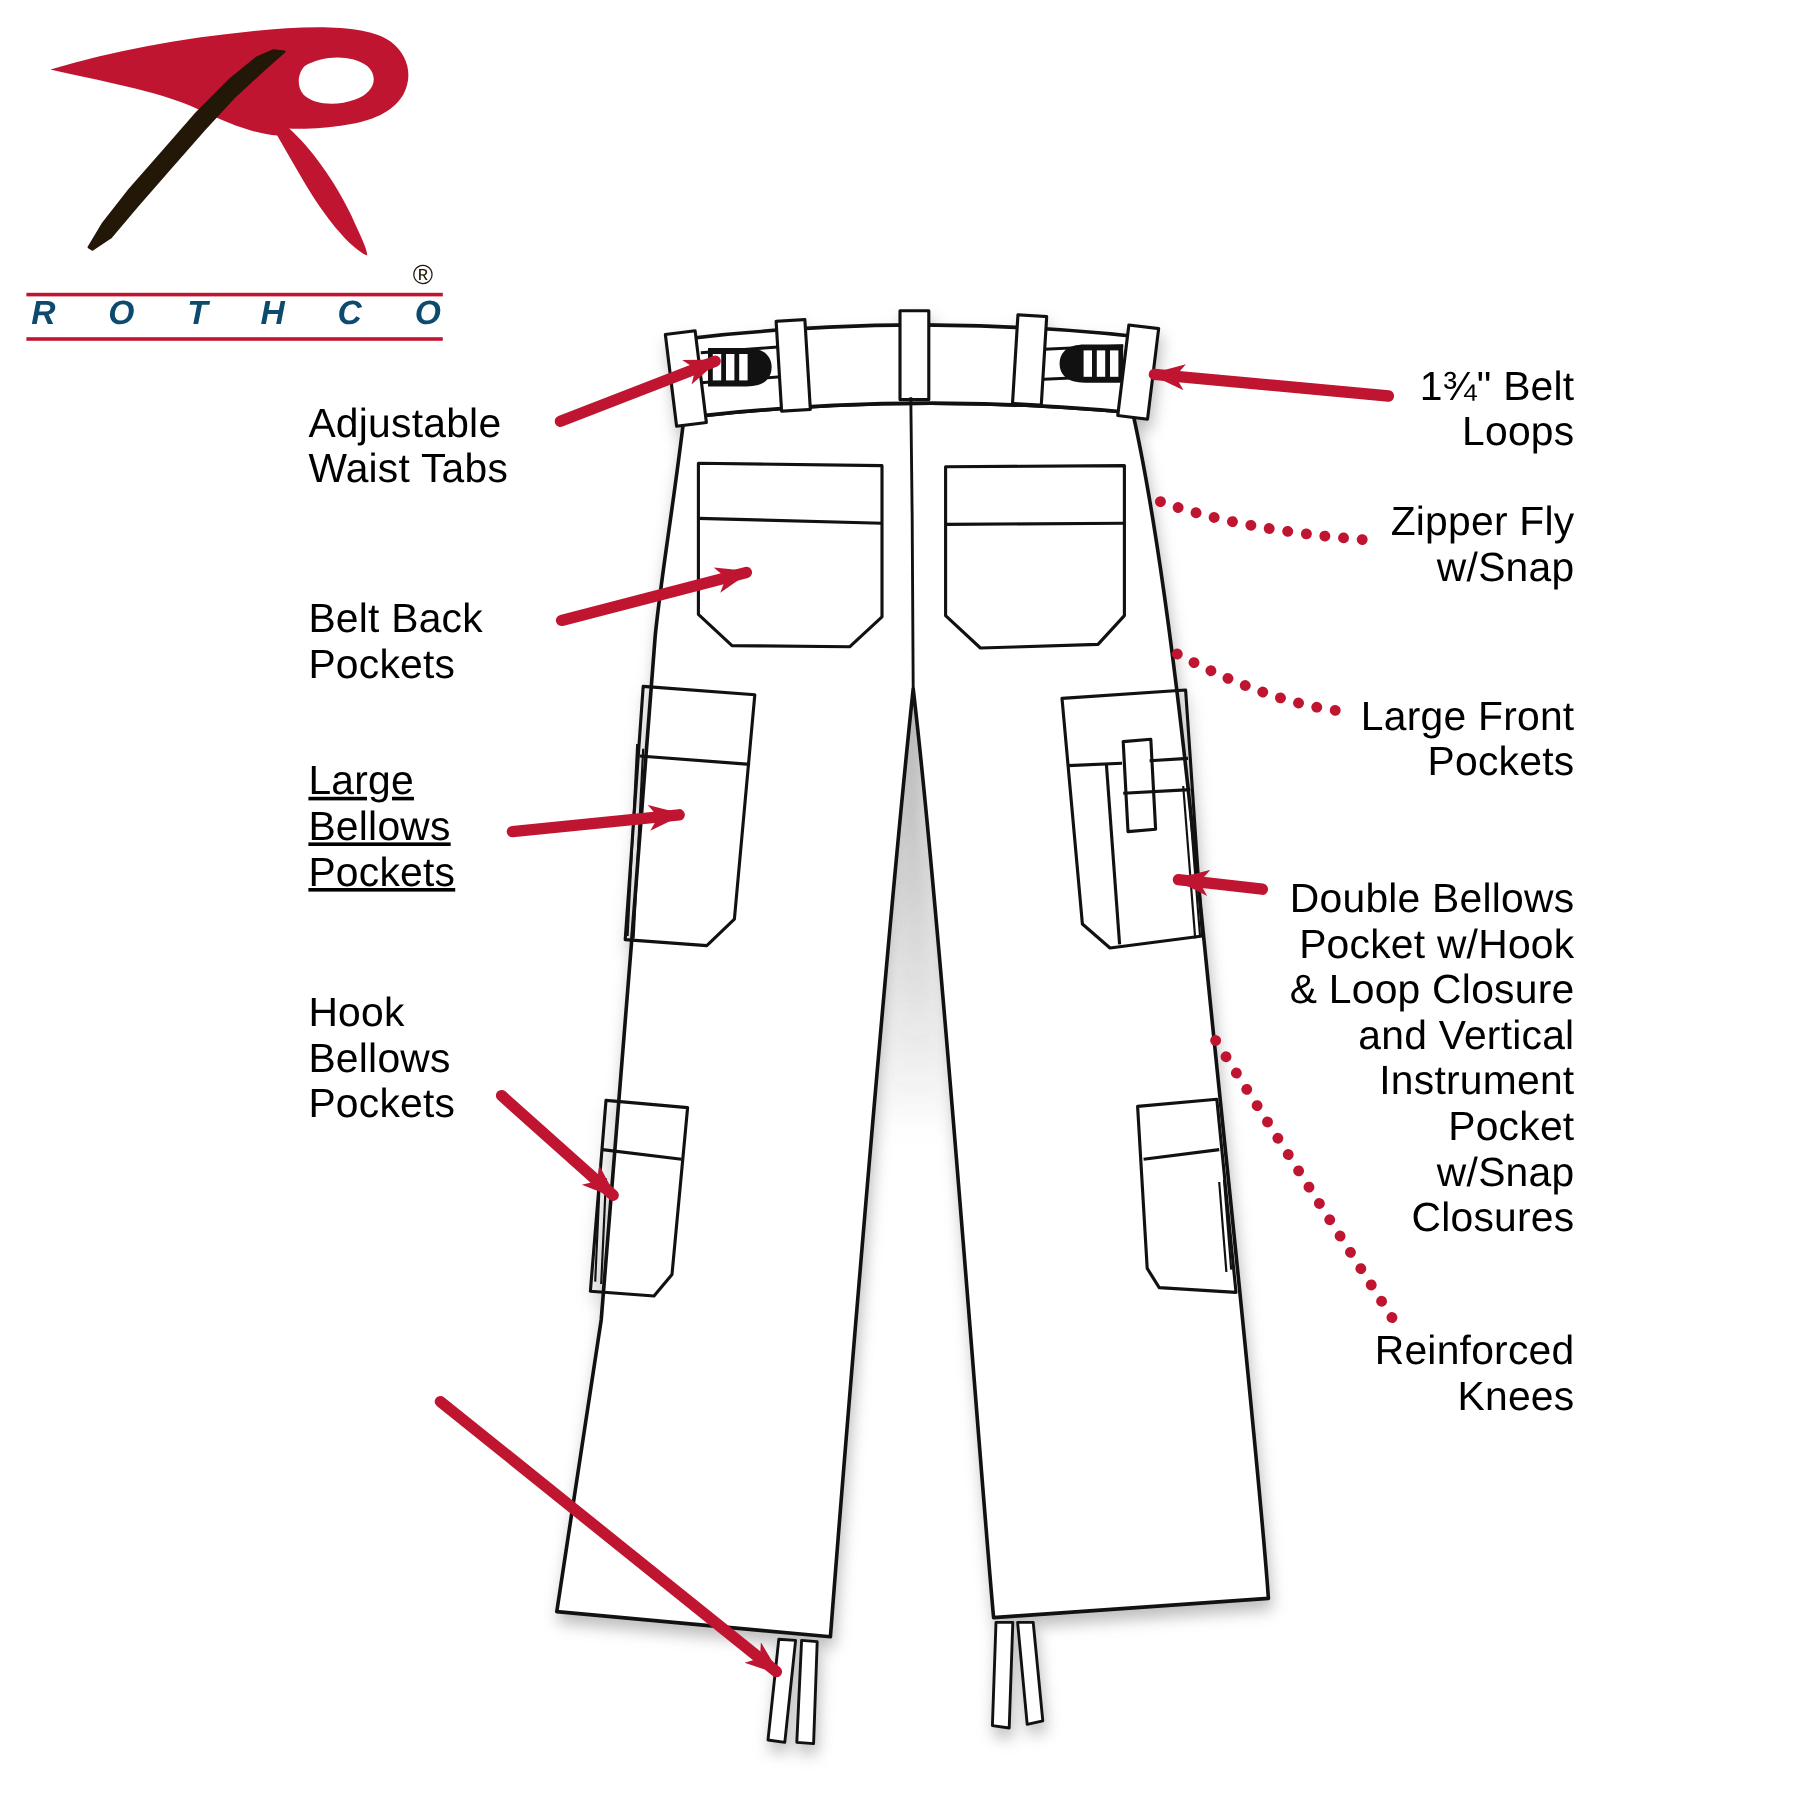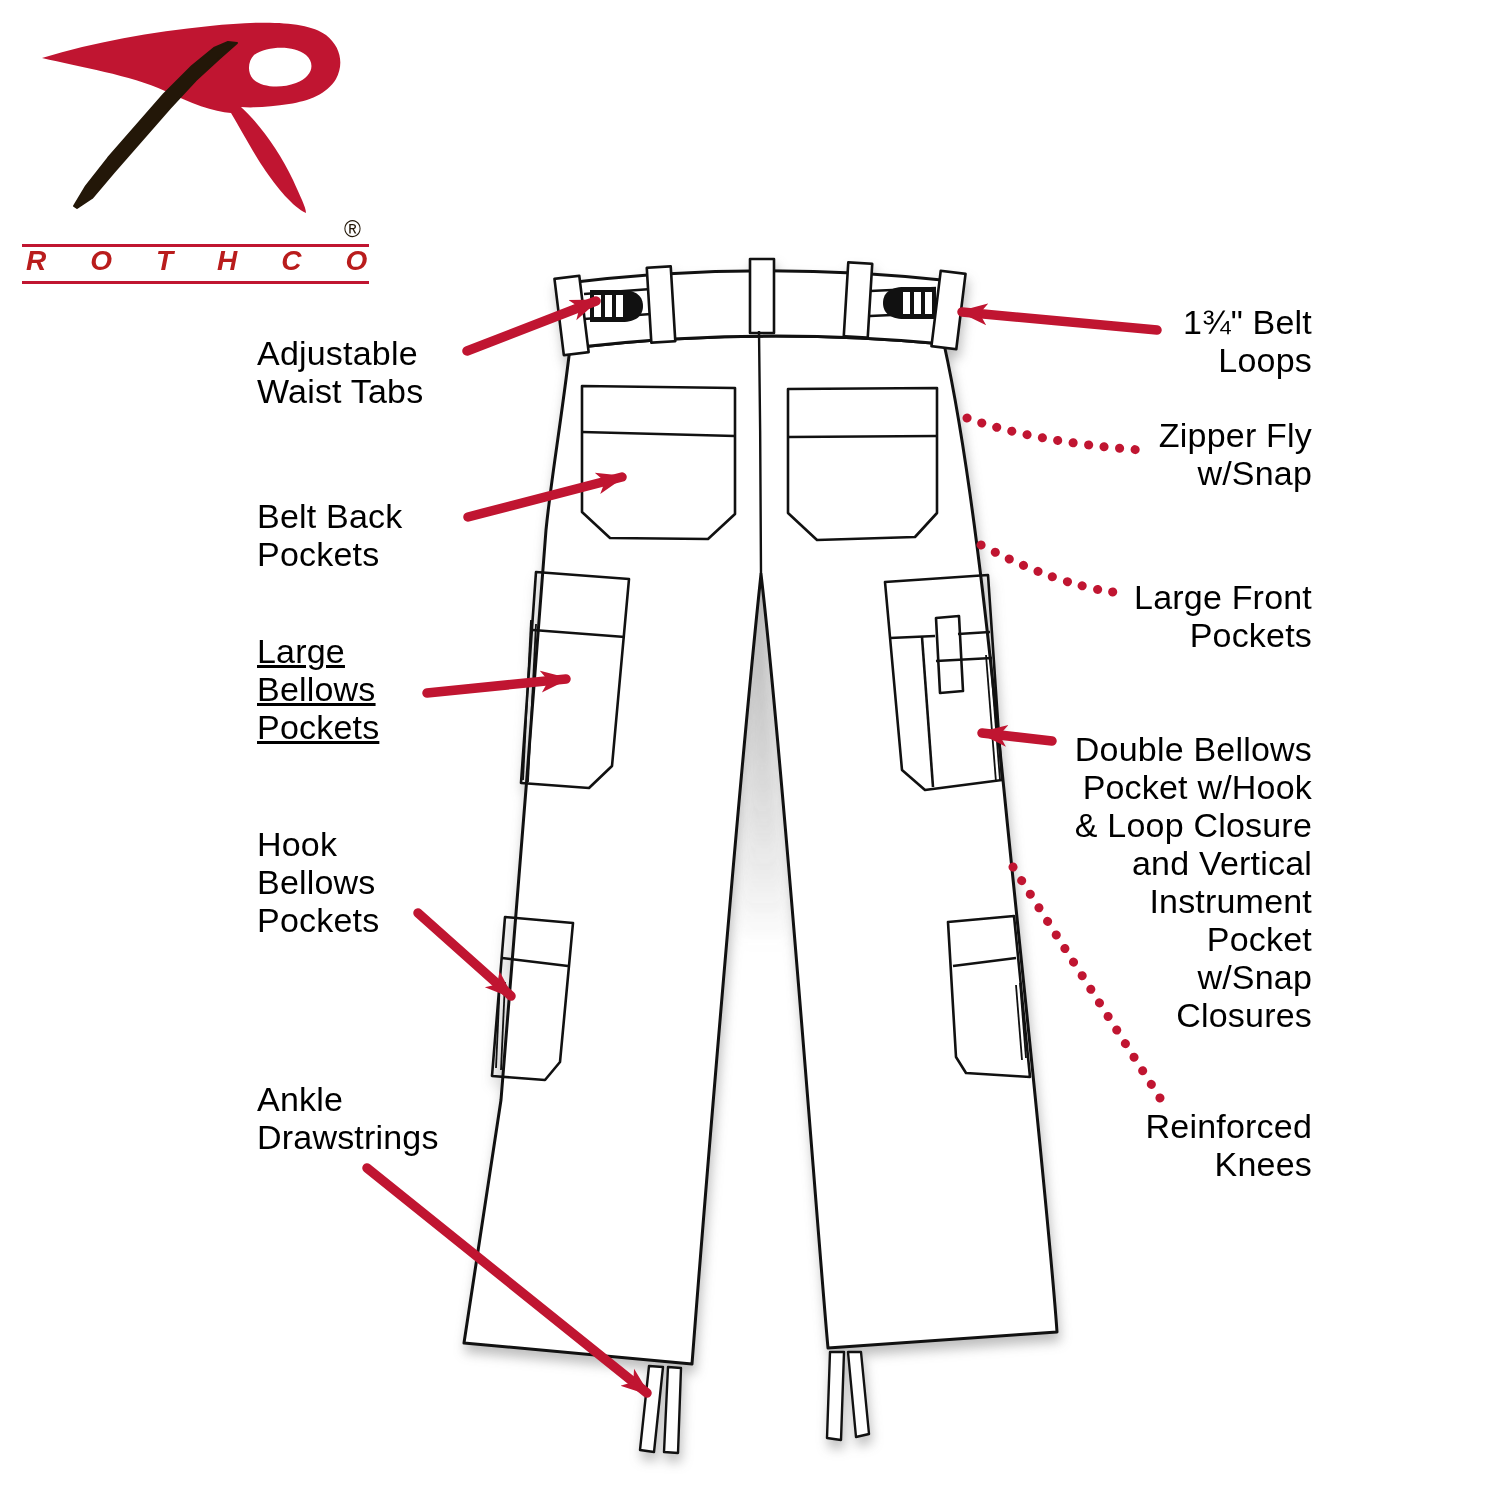--- a/index.html
+++ b/index.html
@@ -14,21 +14,21 @@
     white-space:pre-line;letter-spacing:0.2px;
   }
   .callout.left{left:257px;text-align:left;}
   .callout.right{right:188px;text-align:right;}
   .c1{top:334px;} .c2{top:497px;} .c3{top:632px;text-decoration:underline;} .c4{top:825px;} .c5{top:1080px;}
   .r1{top:303px;} .r2{top:416px;} .r3{top:578px;} .r4{top:730px;} .r5{top:1107px;}
   .logo-rule{position:absolute;left:22px;width:347px;height:3px;background:#C01531;}
   .rule-top{top:244px;} .rule-bottom{top:281px;}
   .logo-word{
     position:absolute;left:26px;top:247px;font-size:28px;line-height:28px;
-    font-weight:bold;font-style:italic;color:#b91c1c;letter-spacing:44px;white-space:nowrap;
+    font-weight:bold;font-style:italic;color:#0c4a6e;letter-spacing:44px;white-space:nowrap;
   }
   .logo-reg{
     position:absolute;left:344px;top:216px;font-size:23px;color:#231708;font-weight:normal;
   }
 </style>
 </head>
 <body>
 
 <div id="stage">
 
@@ -192,22 +192,20 @@
   <div class="callout left c1">Adjustable
 Waist Tabs</div>
   <div class="callout left c2">Belt Back
 Pockets</div>
   <div class="callout left c3">Large
 Bellows
 Pockets</div>
   <div class="callout left c4">Hook
 Bellows
 Pockets</div>
-  <div class="callout left c5">Ankle
-Drawstrings</div>
 
   <div class="callout right r1">1¾" Belt
 Loops</div>
   <div class="callout right r2">Zipper Fly
 w/Snap</div>
   <div class="callout right r3">Large Front
 Pockets</div>
   <div class="callout right r4">Double Bellows
 Pocket w/Hook
 &amp; Loop Closure

